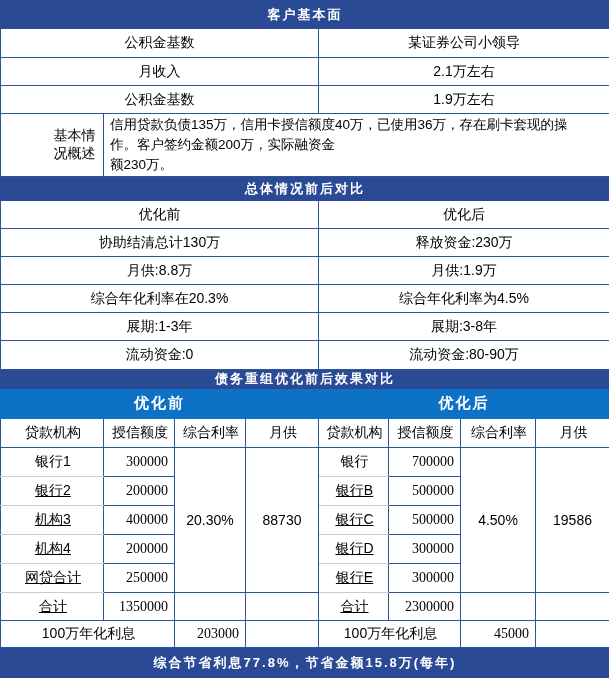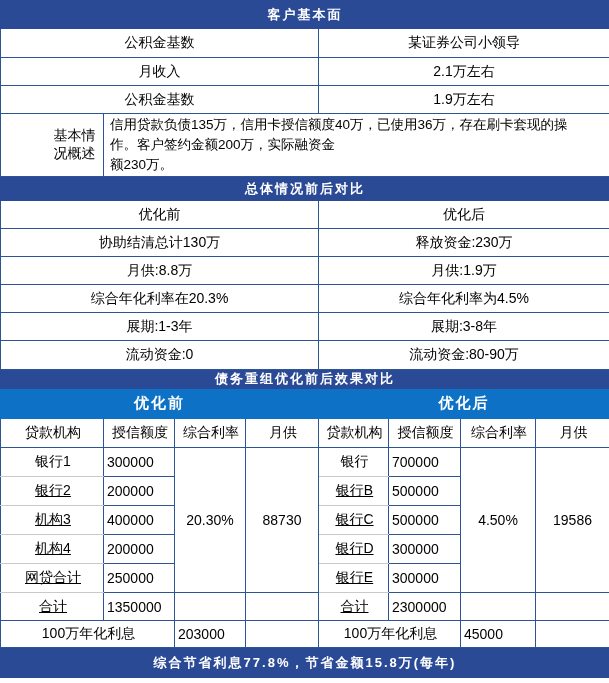--- a/index.html
+++ b/index.html
@@ -6,21 +6,21 @@
   body{font-family:"Liberation Sans","DejaVu Sans",sans-serif;}
   .wrap{width:609px;height:683px;overflow:hidden;}
   table{border-collapse:collapse;table-layout:fixed;width:609px;}
   td{border:1px solid #2f5496;font-size:14px;color:#000;text-align:center;
      padding:0 3px;overflow:hidden;white-space:nowrap;vertical-align:middle;}
   tr.hdr td{background:#2b4a96;color:#fff;font-weight:bold;font-size:13px;
      border:1px solid #2b4a96;letter-spacing:2px;}
   tr.sub td{background:#0d72c6;color:#fff;font-weight:bold;font-size:15px;
      border:1px solid #0d72c6;letter-spacing:2px;}
   td.lt{text-align:center;padding-left:5px;}
-  td.rt{text-align:left;padding-right:6px;}
+  td.rt{text-align:right;padding-right:6px;font-family:Liberation Serif, serif;}
   td.desc{text-align:left;white-space:pre-line;line-height:20px;
      font-size:13.5px;padding:1px 6px;vertical-align:top;margin-top:48px;}
   td.gb{border-bottom-color:#c9c9c9;}
   td.gt{border-top-color:#c9c9c9;text-decoration:underline;}
 </style>
 </head>
 <body>
 
 <div class="wrap">
 <table>

